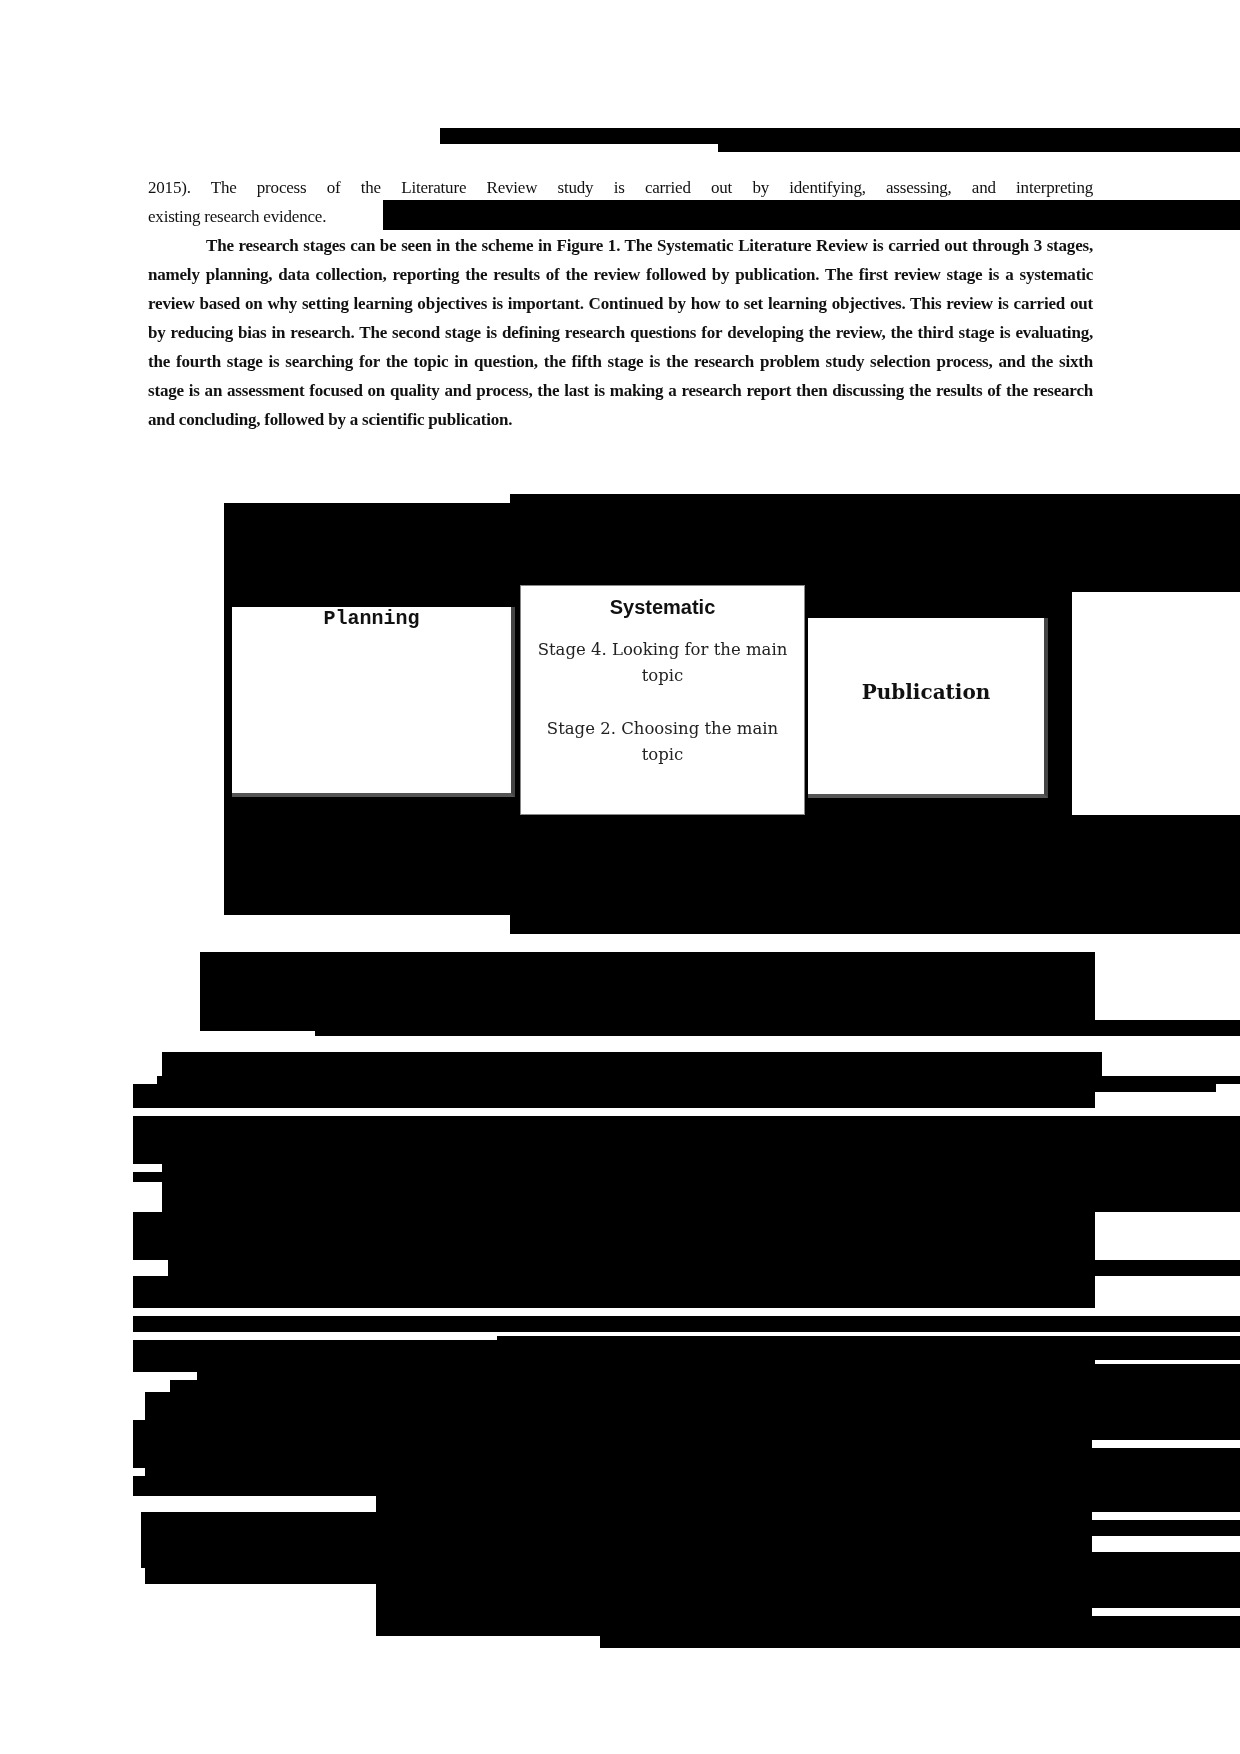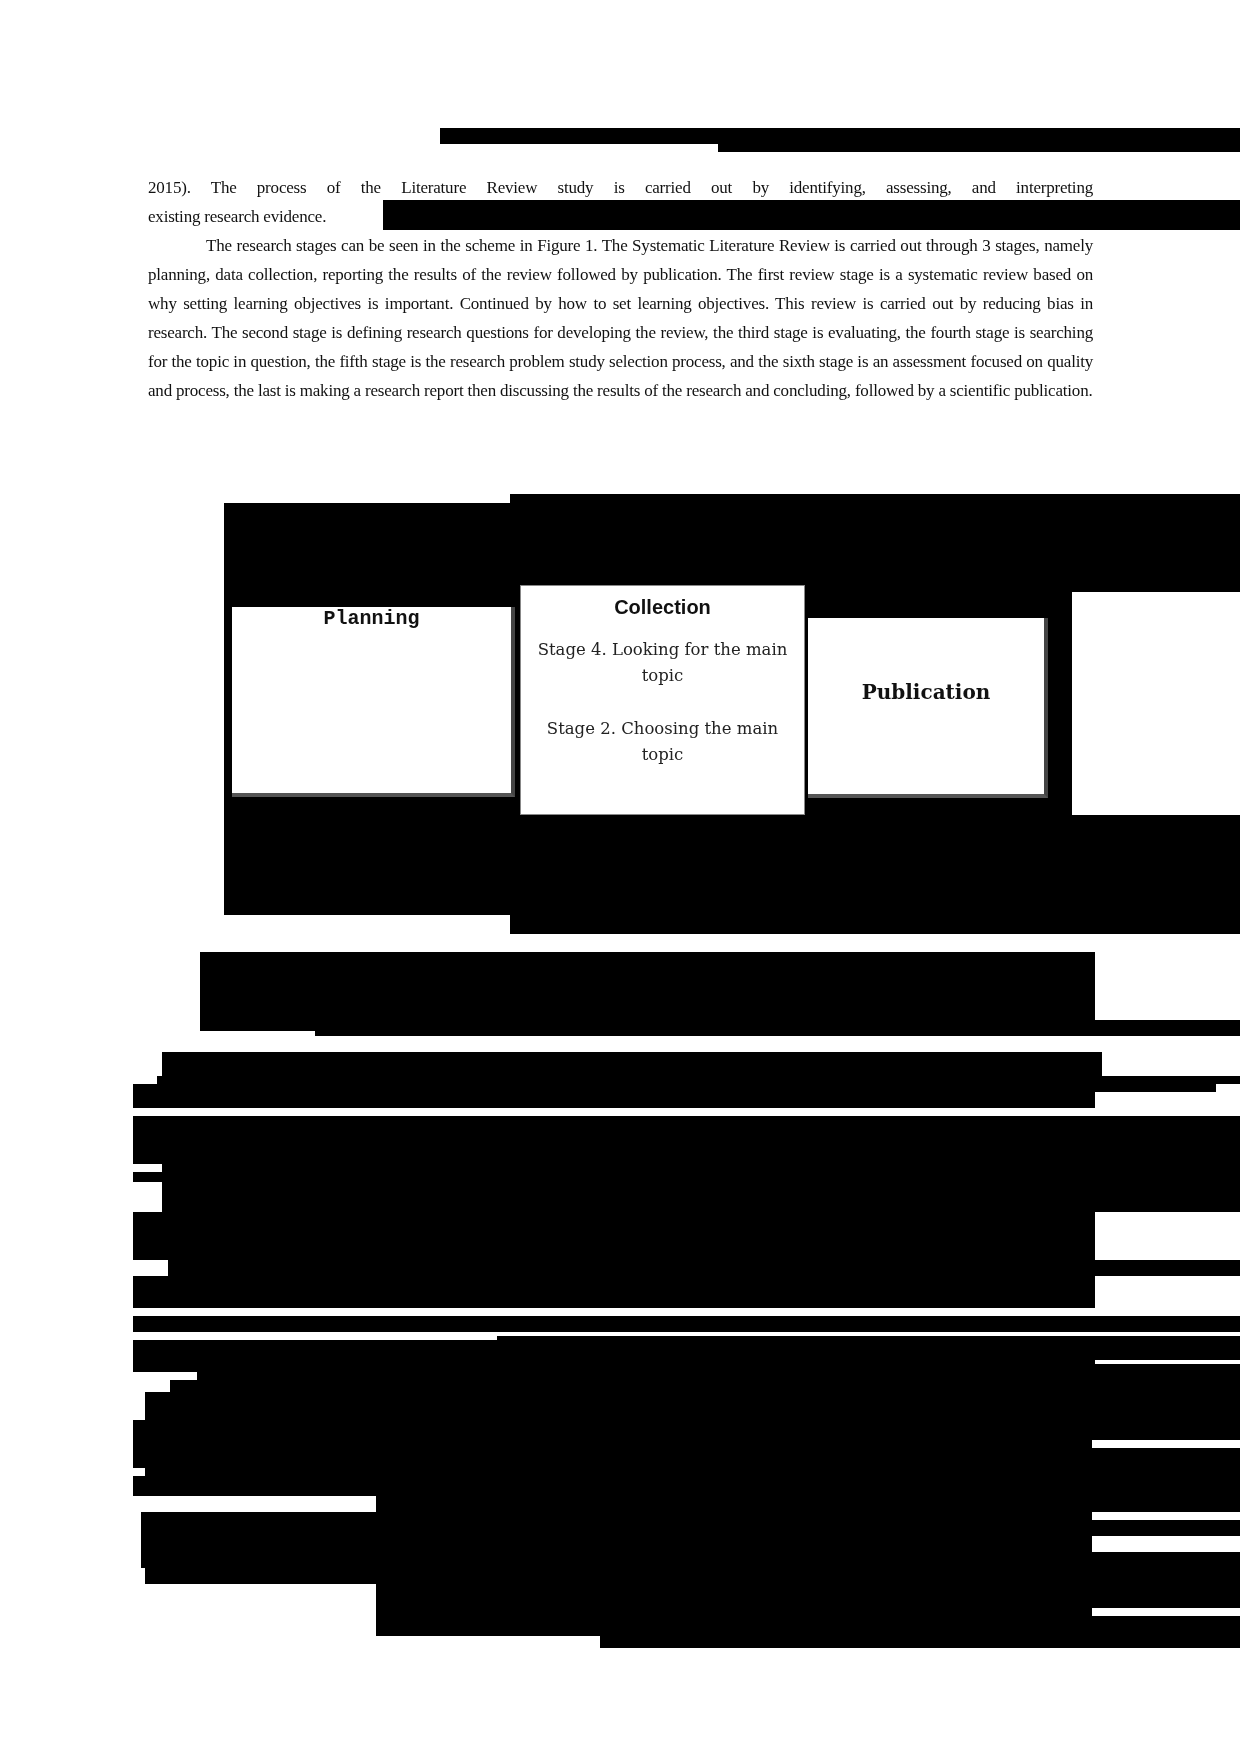--- a/index.html
+++ b/index.html
@@ -1,20 +1,20 @@
 <!DOCTYPE html>
 <html><head>
   <meta charset="utf-8">
   <style>
     html, body { margin: 0; padding: 0; background: #ffffff; }
     body { width: 1240px; height: 1754px; position: relative; overflow: hidden; font-family: "Liberation Serif", serif; color: #111; }
     .redact { position: absolute; background: #000; }
     .para { position: absolute; left: 148px; width: 945px; font-size: 17px; line-height: 29px; text-align: justify; font-family: "Liberation Serif", serif; letter-spacing: -0.2px; }
     .para p { margin: 0; }
-    .indent { text-indent: 58px; }
+    .indent { text-indent: 58px; font-weight: bold; }
     .box { position: absolute; background: #fff; box-sizing: border-box; text-align: center; }
     .box .title { font-family: "Liberation Sans", sans-serif; font-weight: bold; font-size: 20px; color: #111; }
     .box .body { font-family: "DejaVu Serif", serif; font-size: 16.5px; line-height: 26px; color: #222; }
     .shadow-r { border-right: 4px solid #444; }
     .shadow-b { border-bottom: 4px solid #555; }
   </style>
 </head>
 <body>
 
 <div class="redact" style="left:440px; top:128px; width:800px; height:16px;"></div>
@@ -31,21 +31,21 @@
 </div>
 
 <div class="redact" style="left:510px; top:494px; width:730px; height:440px;"></div>
 <div class="redact" style="left:224px; top:503px; width:300px; height:412px;"></div>
 
 <div class="box shadow-r shadow-b" style="left:232px; top:607px; width:283px; height:190px;">
   <div class="title" style="font-family:Liberation Mono, monospace;">Planning</div>
 </div>
 
 <div class="box shadow-r" style="left:520px; top:585px; width:285px; height:230px; border:1px solid #888;">
-  <div class="title" style="margin-top:10px;">Collection</div>
+  <div class="title" style="margin-top:10px;">Systematic</div>
   <div class="body" style="margin-top:18px; padding:0 14px;">Stage 4. Looking for the main topic</div>
   <div class="body" style="margin-top:27px; padding:0 14px;">Stage 2. Choosing the main topic</div>
 </div>
 
 <div class="box shadow-r shadow-b" style="left:808px; top:618px; width:240px; height:180px;">
   <div class="title" style="margin-top:62px; font-family:'DejaVu Serif', serif;">Publication</div>
 </div>
 
 <div class="box" style="left:1072px; top:592px; width:168px; height:223px;"></div>
 

